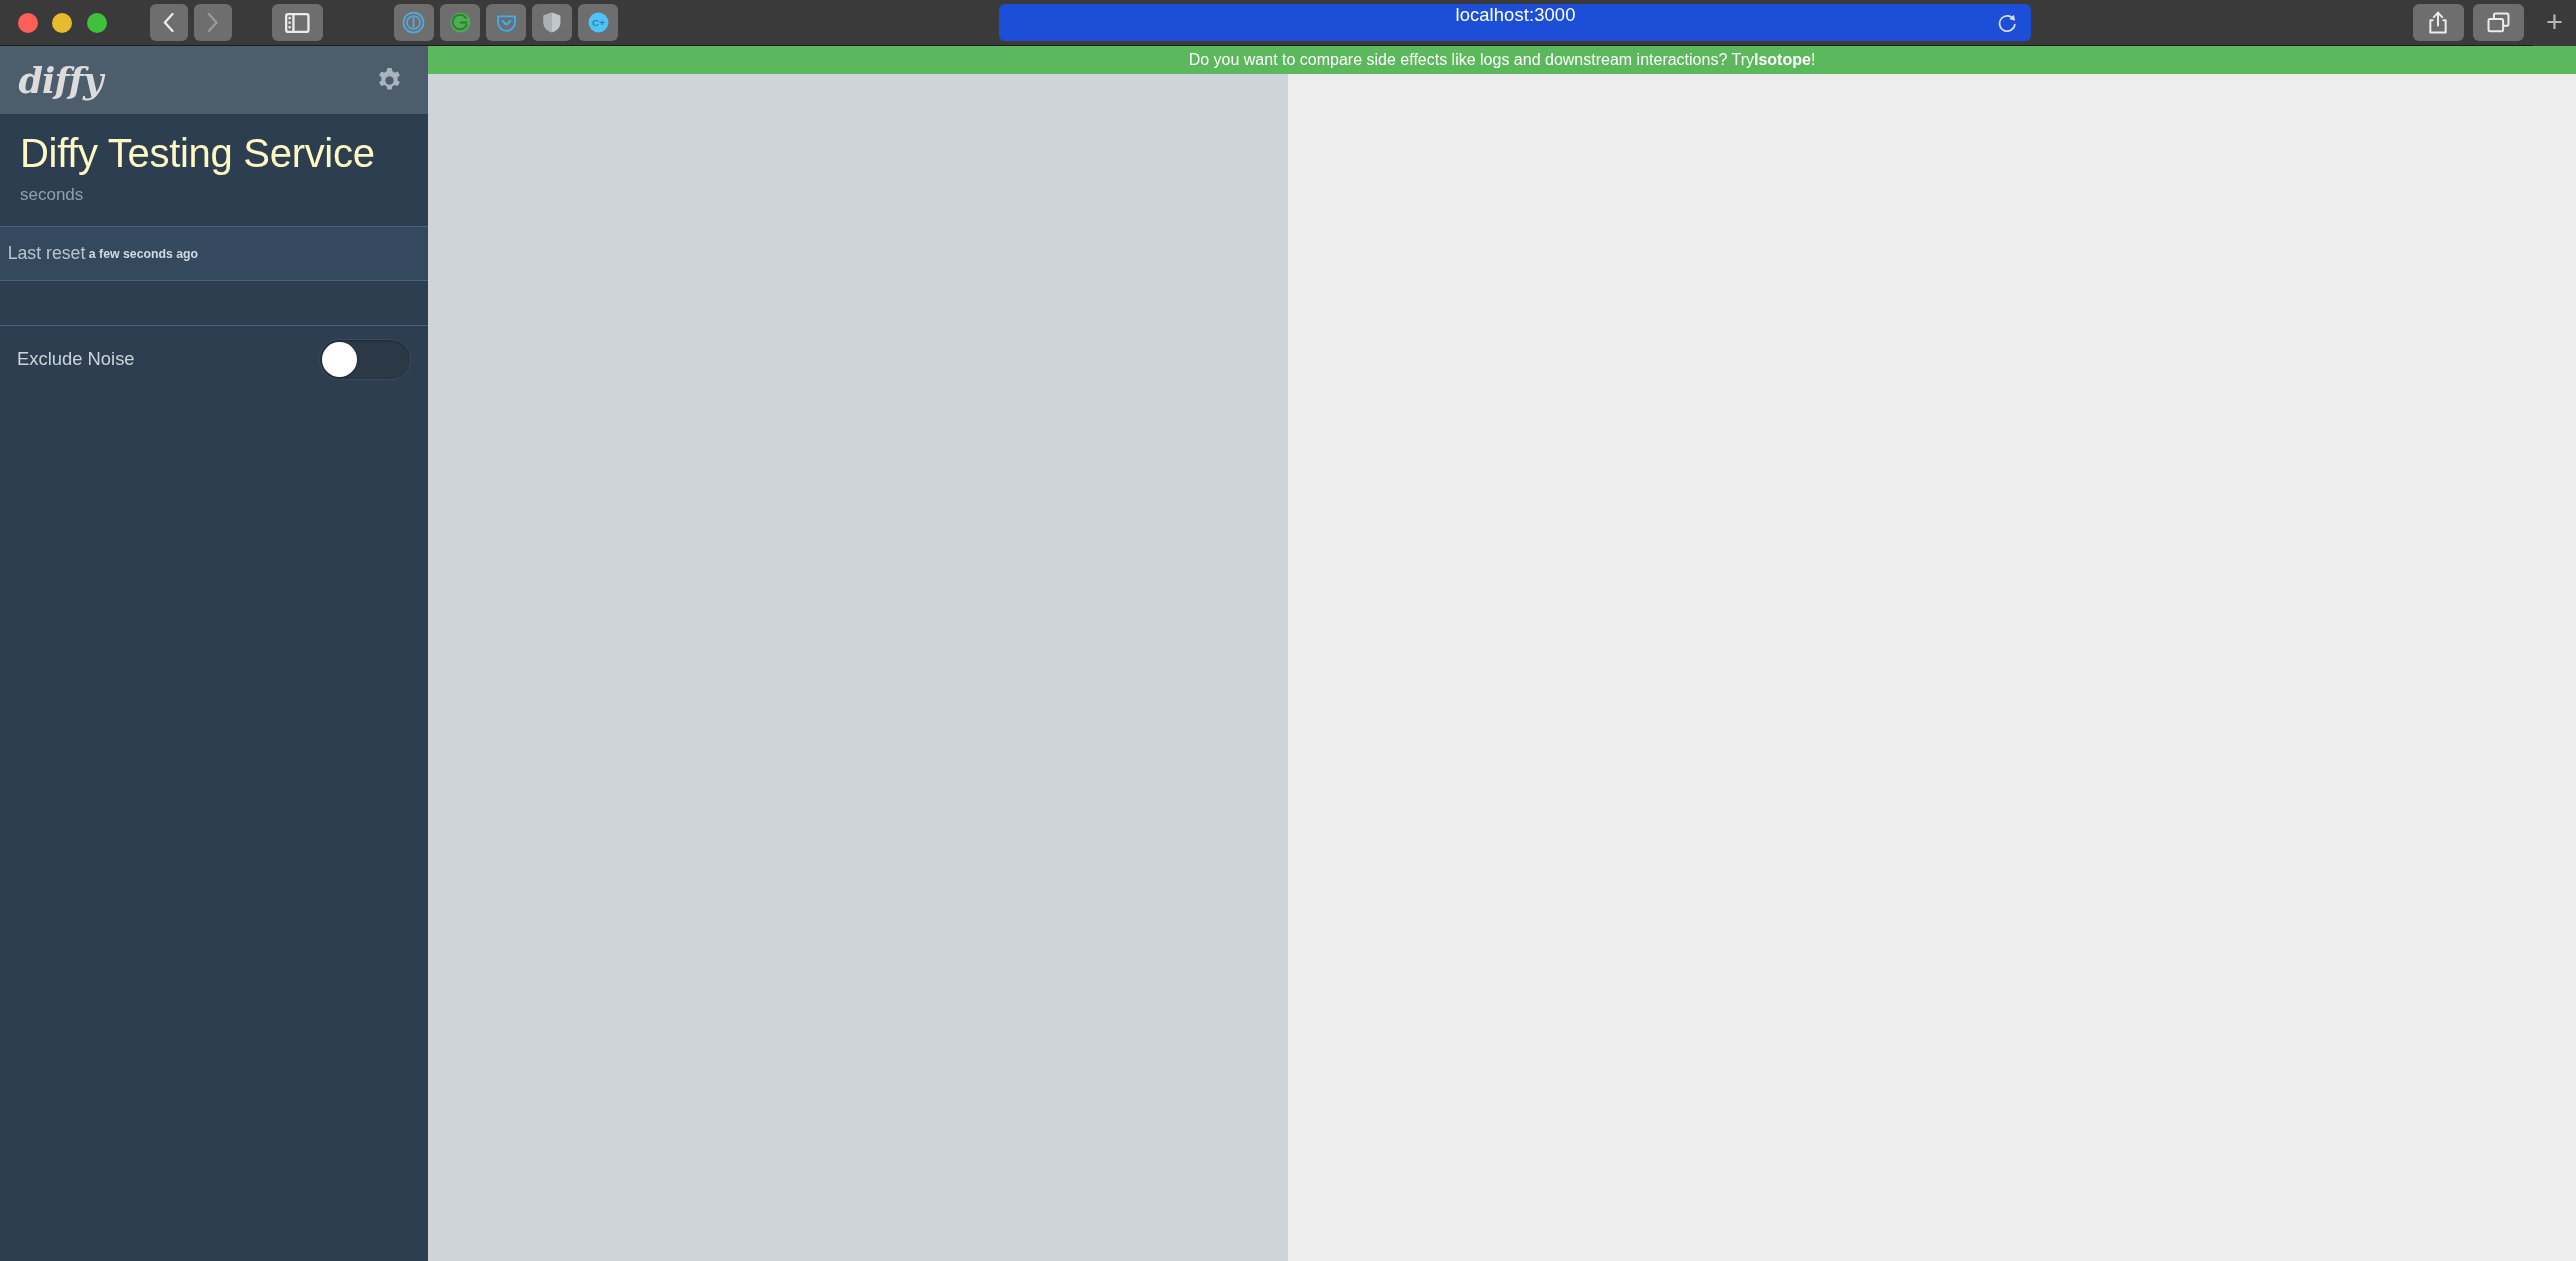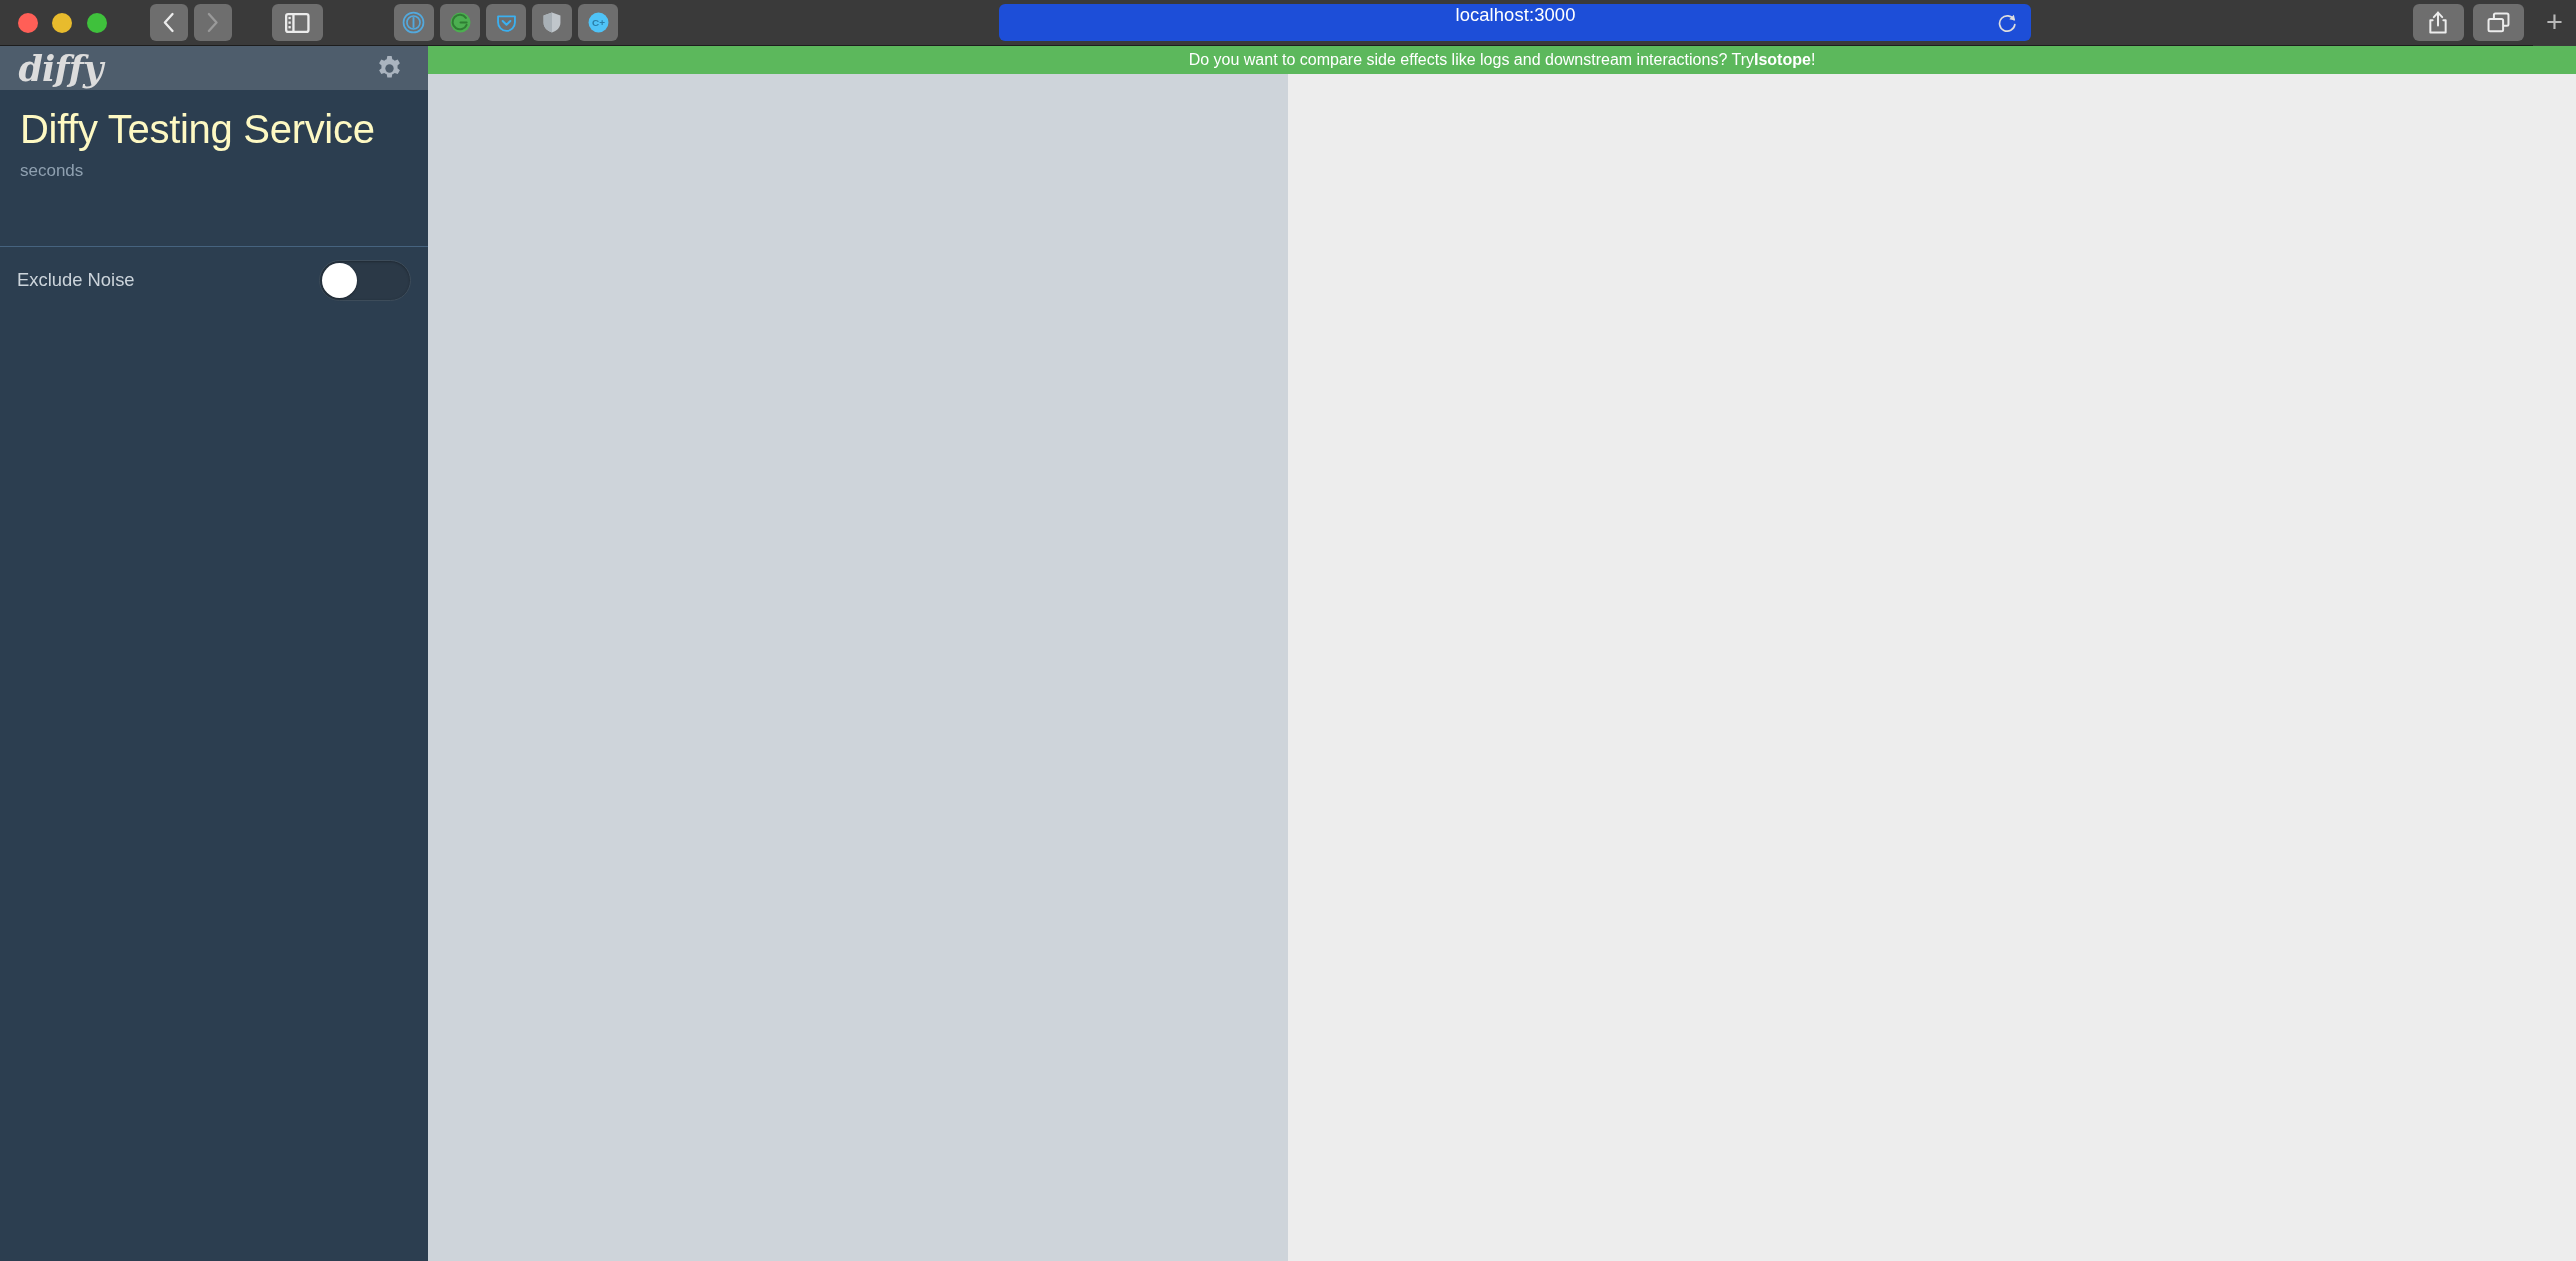--- a/index.html
+++ b/index.html
@@ -76,21 +76,21 @@
   }
   .promo-banner b{ font-weight:bold; }
 
   
   .sidebar{
     position:absolute; top:0; left:0;
     width:428px; height:1216px;
     background:#2c3e50;
   }
   .sidebar-header{
-    height:44px; background:#4e5d6c;
+    height:68px; background:#4e5d6c;
     display:flex; align-items:center; justify-content:space-between;
     padding:0 21.5px 0 18.4px;
   }
   .brand-logo{
     font-family:"DejaVu Serif", serif;
     font-style:italic; font-weight:bold;
     font-size:35px; color:#dcdcdc;
     letter-spacing:-0.8px;
   }
   .gear-icon-wrap{ width:34px; height:34px; color:#aab4bf; display:flex; align-items:center; justify-content:center; }
@@ -265,20 +265,23 @@
           <circle cx="20" cy="20" r="5.4" fill="#4e5d6c"></circle>
         </svg>
       </span>
     </div>
 
     <div class="service-block">
       <div class="service-title">Diffy Testing Service</div>
       <div class="service-sub">seconds</div>
     </div>
 
+    <div class="reset-row">
+      <span>Last reset</span>&nbsp;<b>a few seconds ago</b>
+    </div>
 
     <div class="spacer-band"></div>
 
     <div class="toggle-row">
       <span class="toggle-label">Exclude Noise</span>
       <span class="switch">
         <span class="knob"></span>
       </span>
     </div>
 

